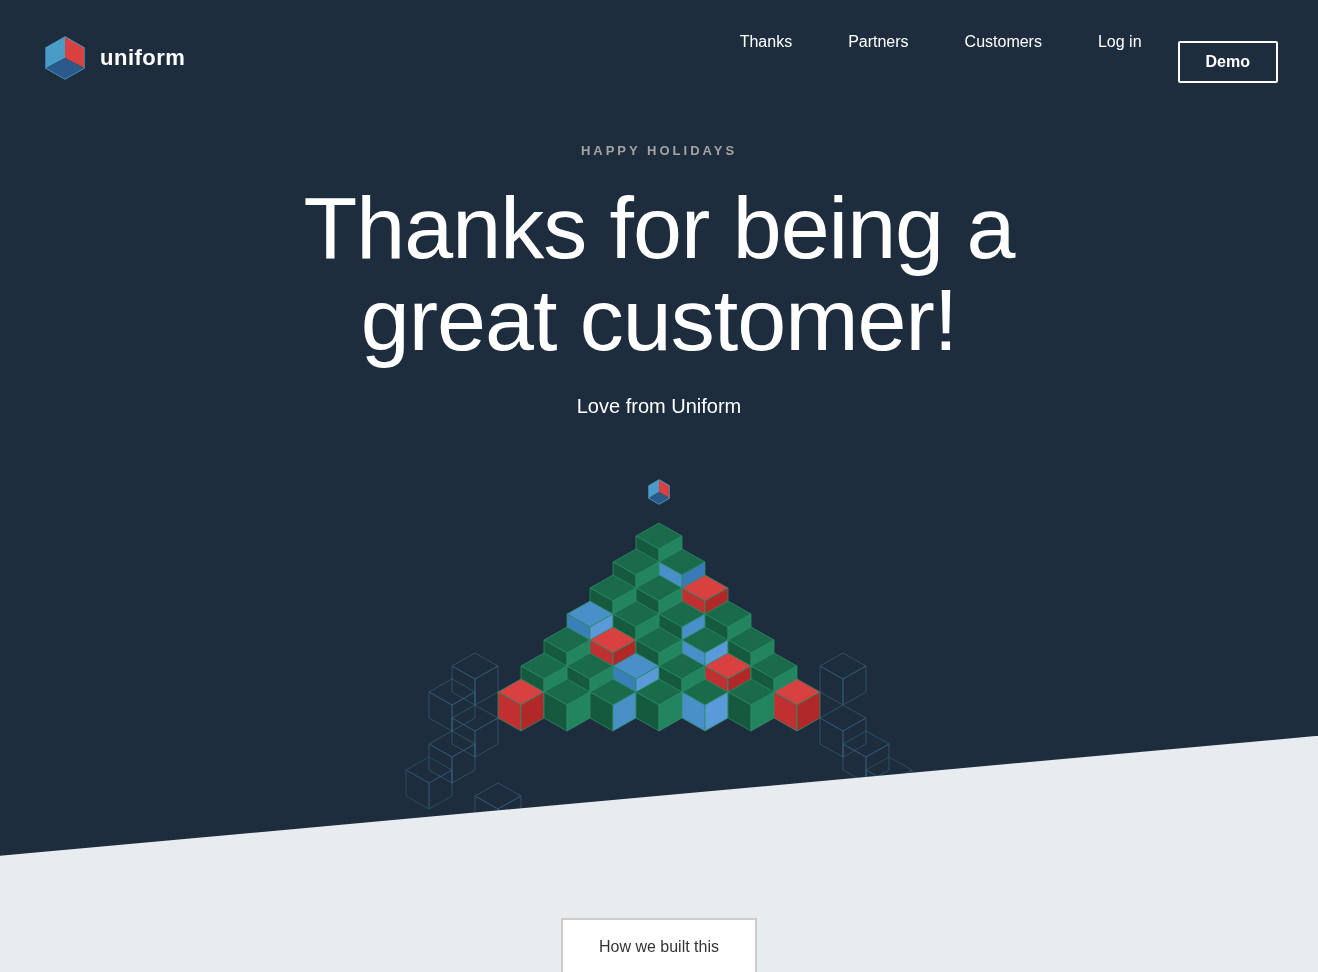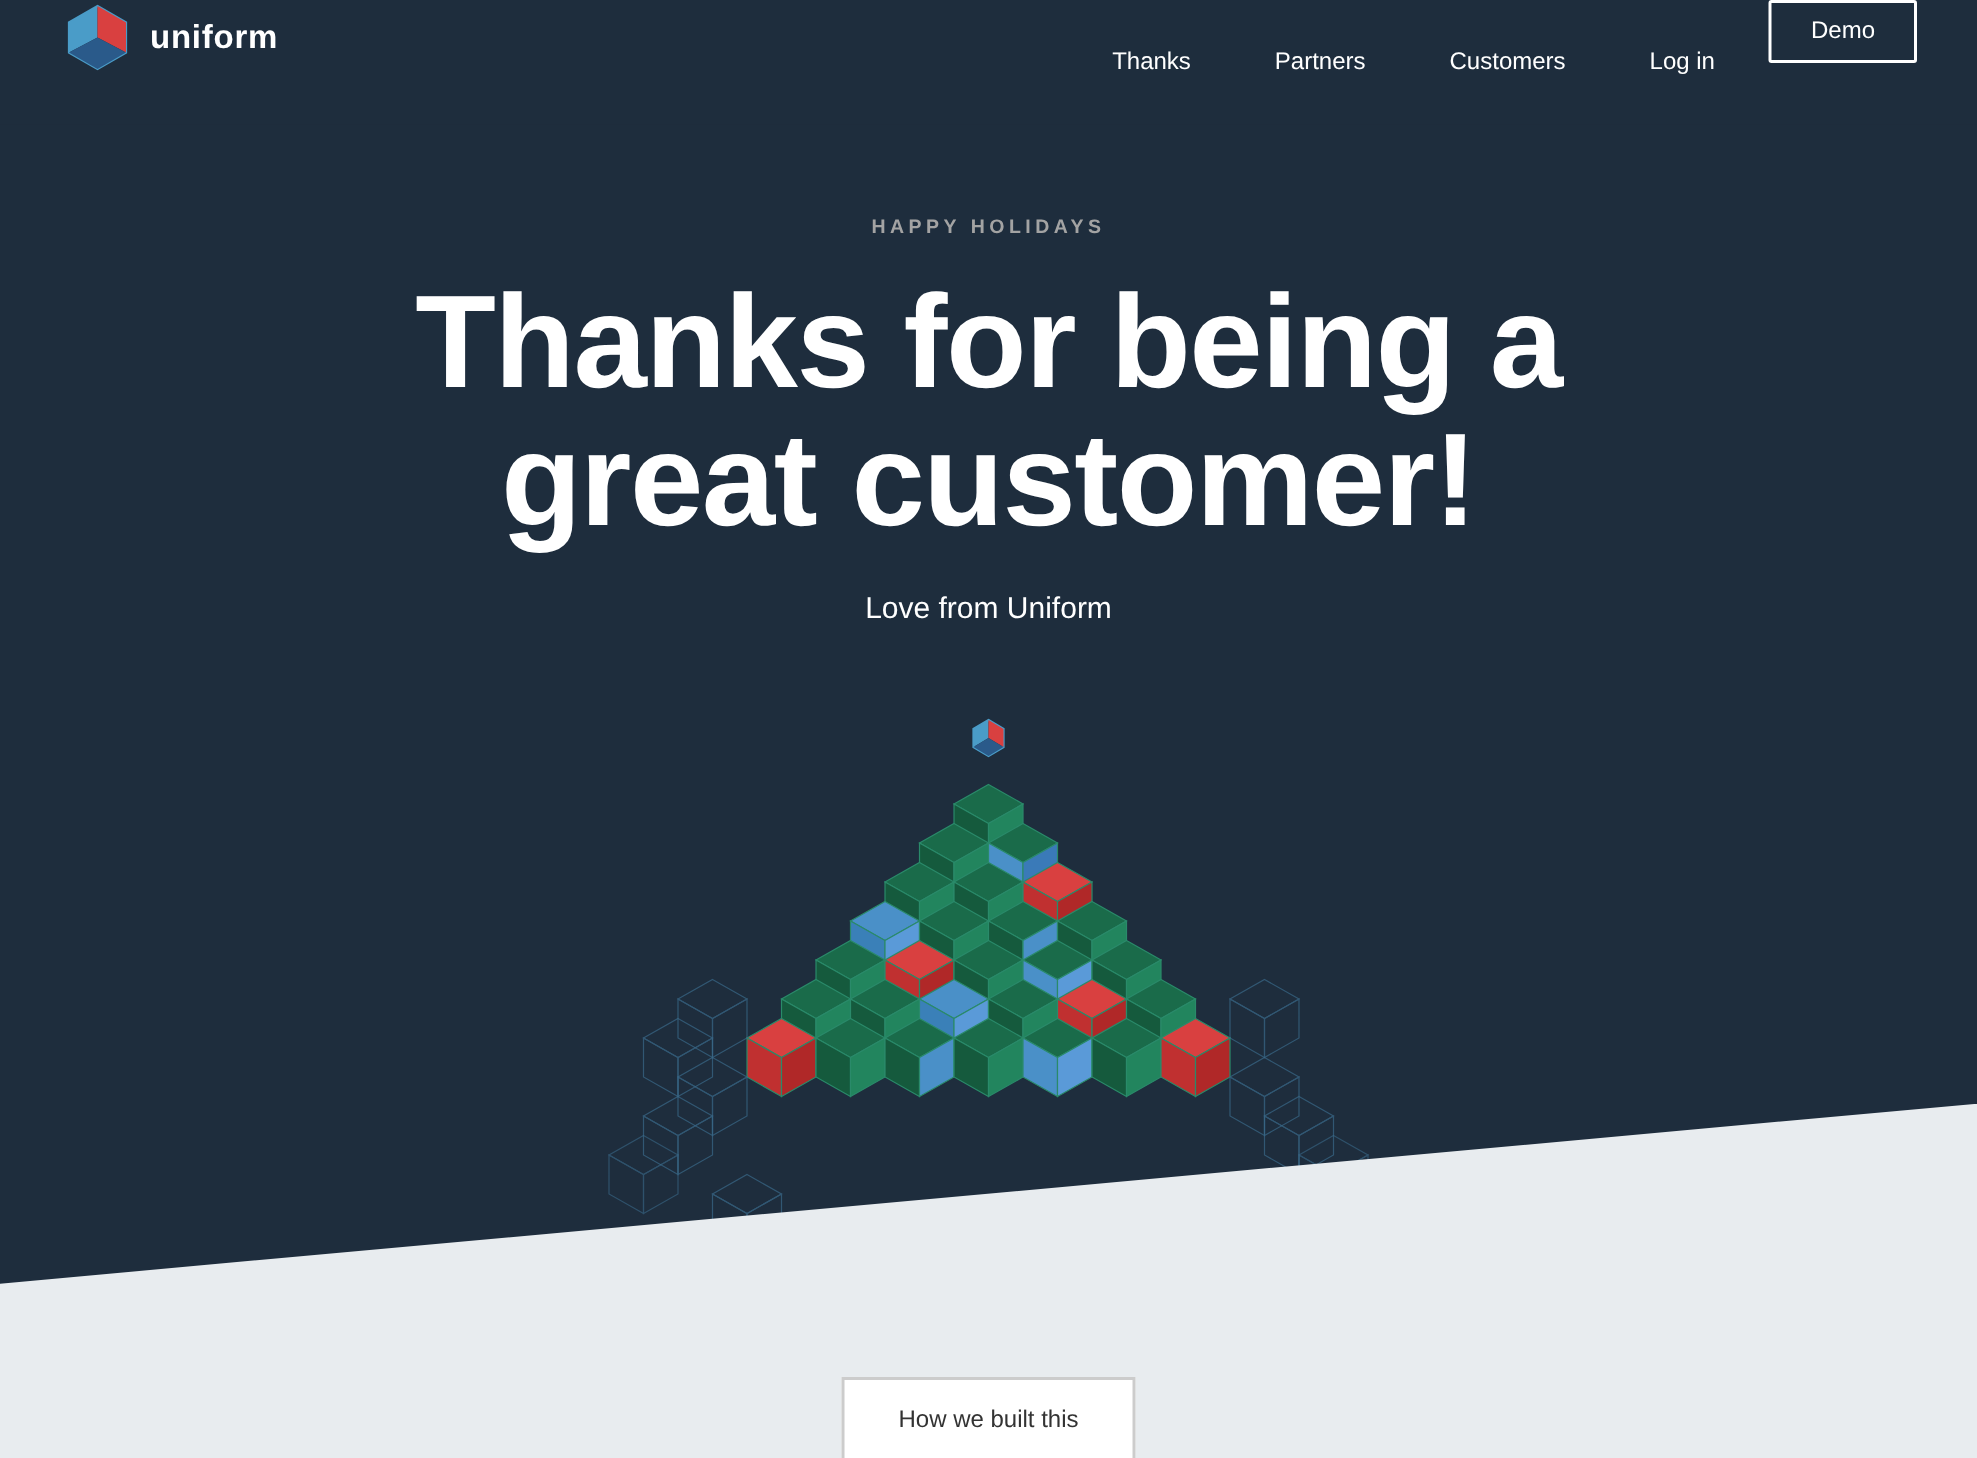--- a/index.html
+++ b/index.html
@@ -8,21 +8,21 @@
       font-family: -apple-system, BlinkMacSystemFont, 'Segoe UI', sans-serif;
       background: #1e2d3d;
       color: white;
       min-height: 972px;
       overflow-x: hidden;
     }
 
     
     nav {
       display: flex;
-      align-items: flex-start;
+      align-items: flex-end;
       padding: 0 40px;
       height: 83px;
       background: #1e2d3d;
       position: relative;
       z-index: 10;
     }
 
     .logo-area {
       display: flex;
       align-items: center;
@@ -71,21 +71,21 @@
       display: flex;
       align-items: center;
     }
 
     .nav-demo {
       background: transparent;
       border: 2px solid white;
       color: white;
       padding: 10px 26px;
       font-size: 16px;
-      font-weight: 400;
+      font-weight: 700;
       cursor: pointer;
       border-radius: 2px;
       margin-left: 8px;
       transition: background 0.2s;
     }
 
     
     .hero {
       text-align: center;
       padding: 60px 40px 0;
@@ -97,21 +97,21 @@
       font-size: 13px;
       font-weight: 600;
       letter-spacing: 3px;
       color: #a3a3a3;
       margin-bottom: 24px;
       text-transform: uppercase;
     }
 
     .hero-title {
       font-size: 88px;
-      font-weight: 700;
+      font-weight: 400;
       line-height: 1.05;
       color: white;
       max-width: 900px;
       margin: 0 auto 28px;
       font-family: 'Arial Black', 'Arial Bold', sans-serif;
       letter-spacing: -1px;
     }
 
     .hero-tagline {
       font-size: 20px;

